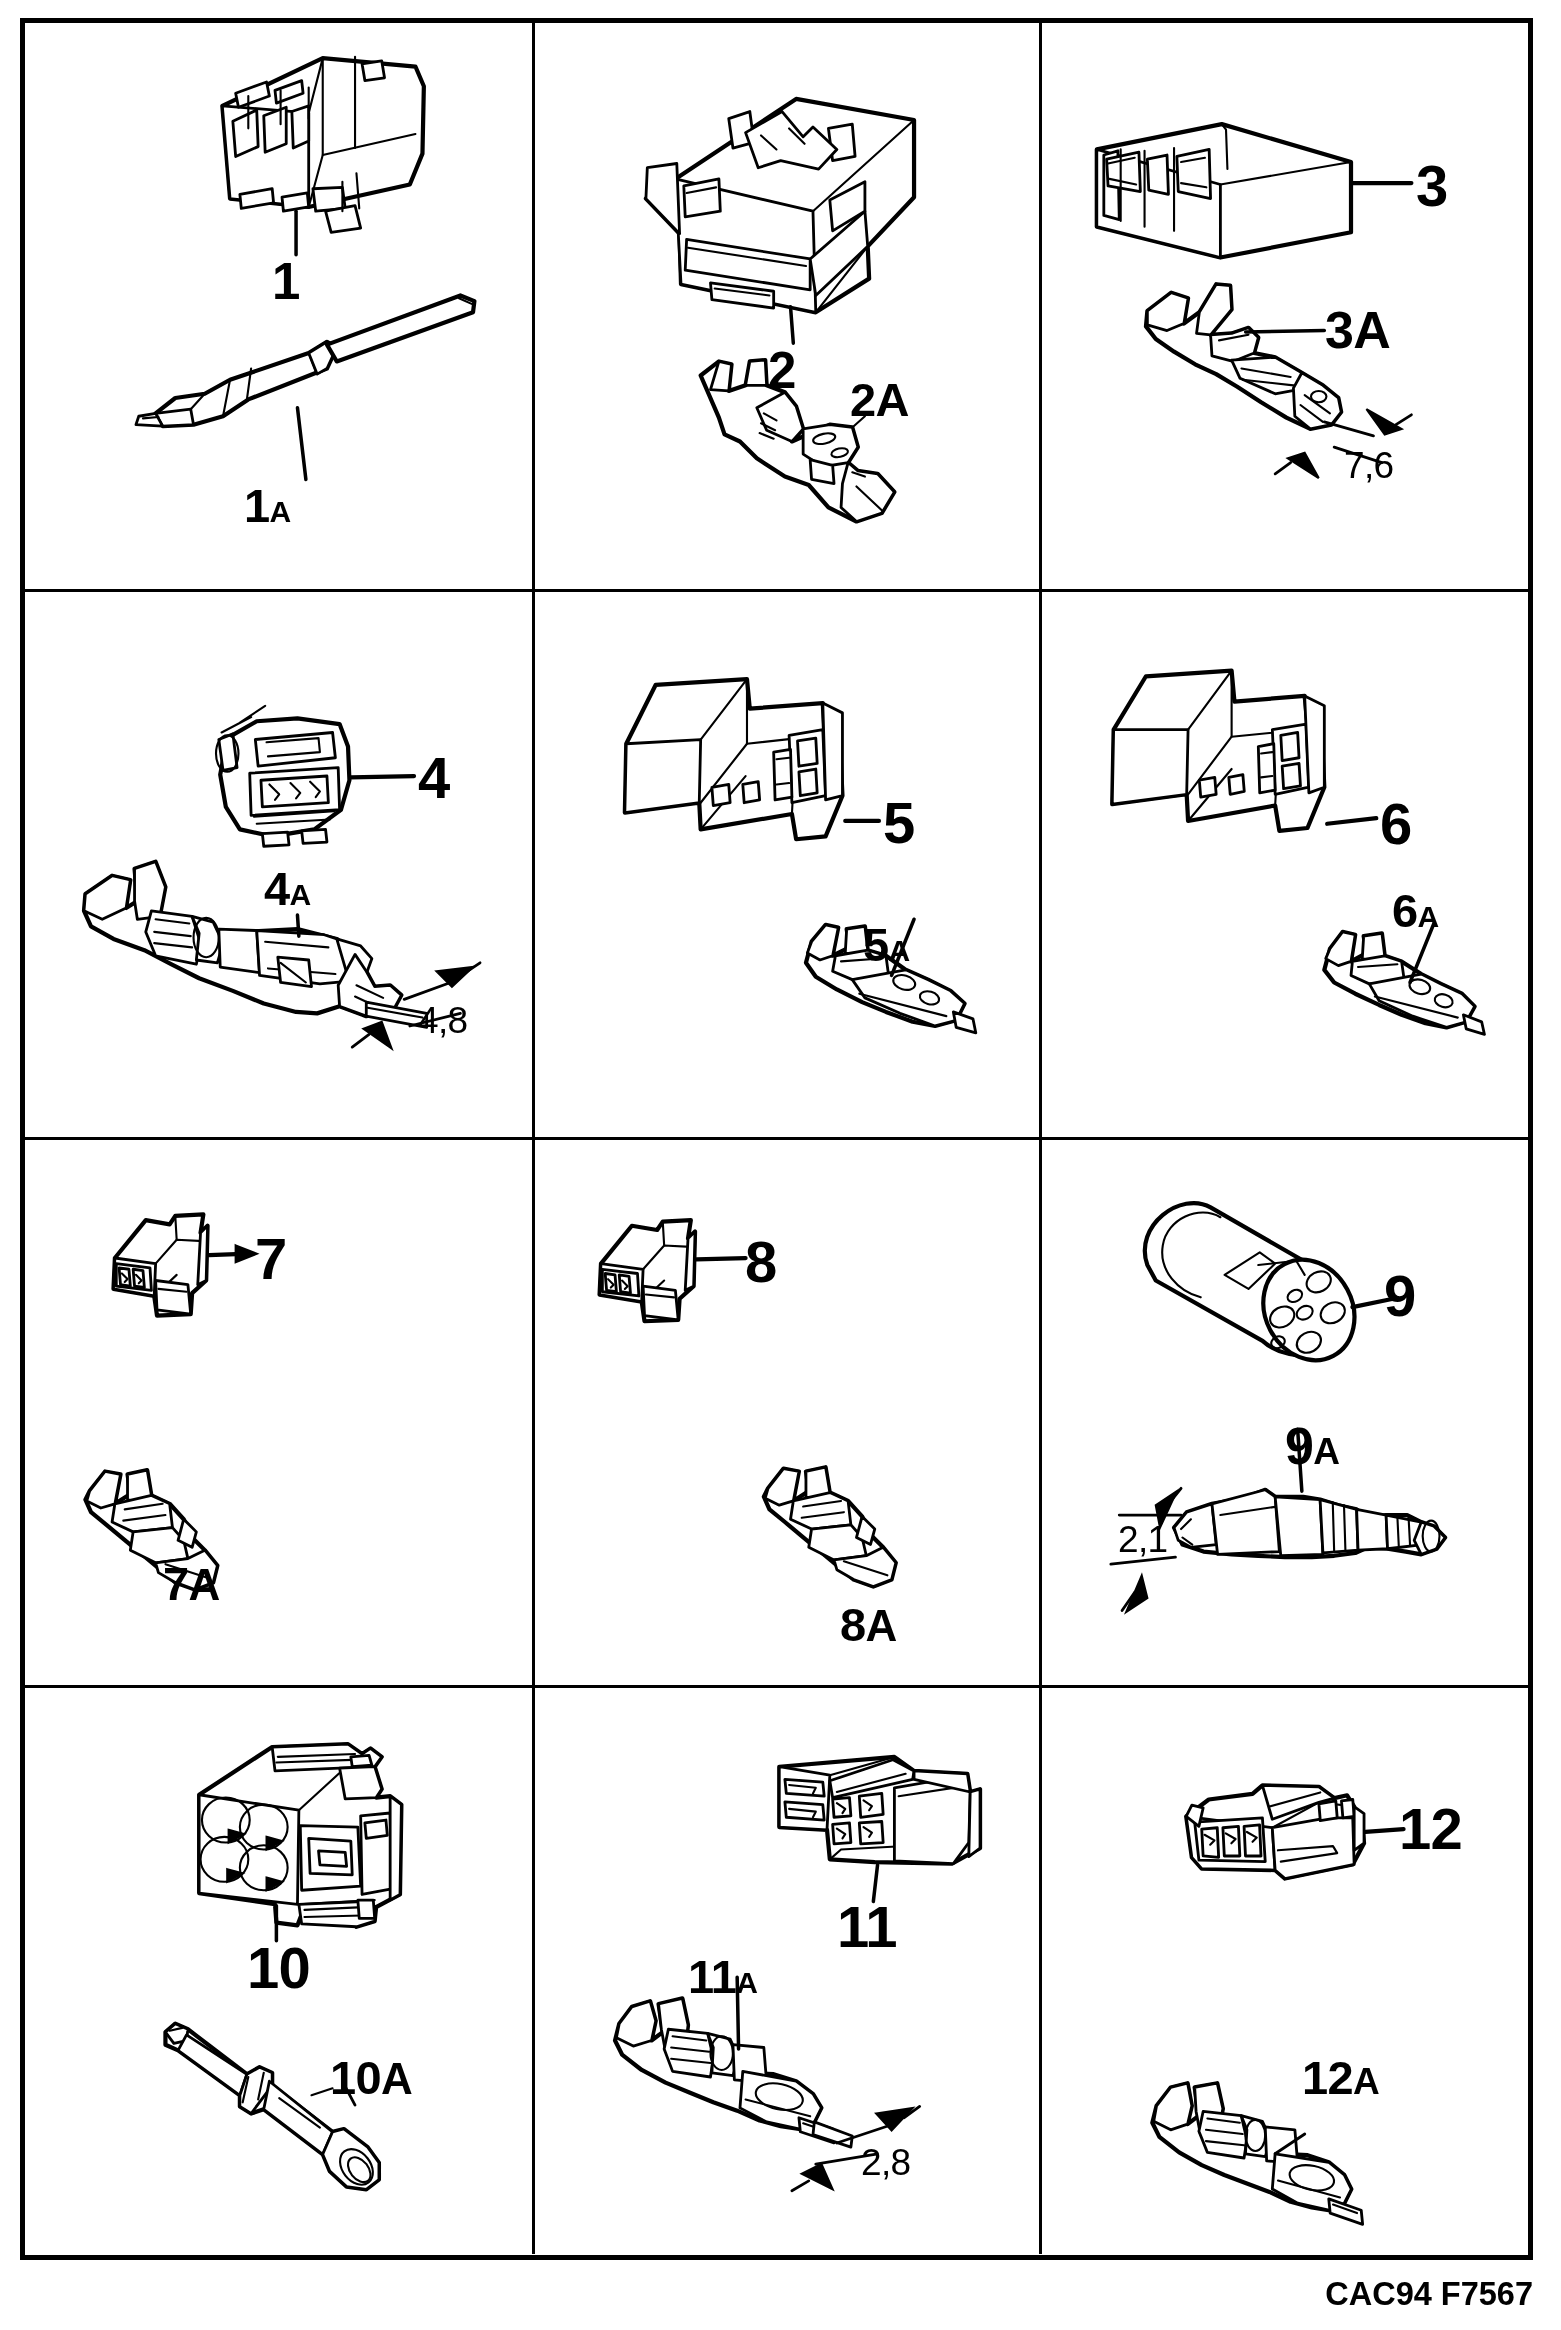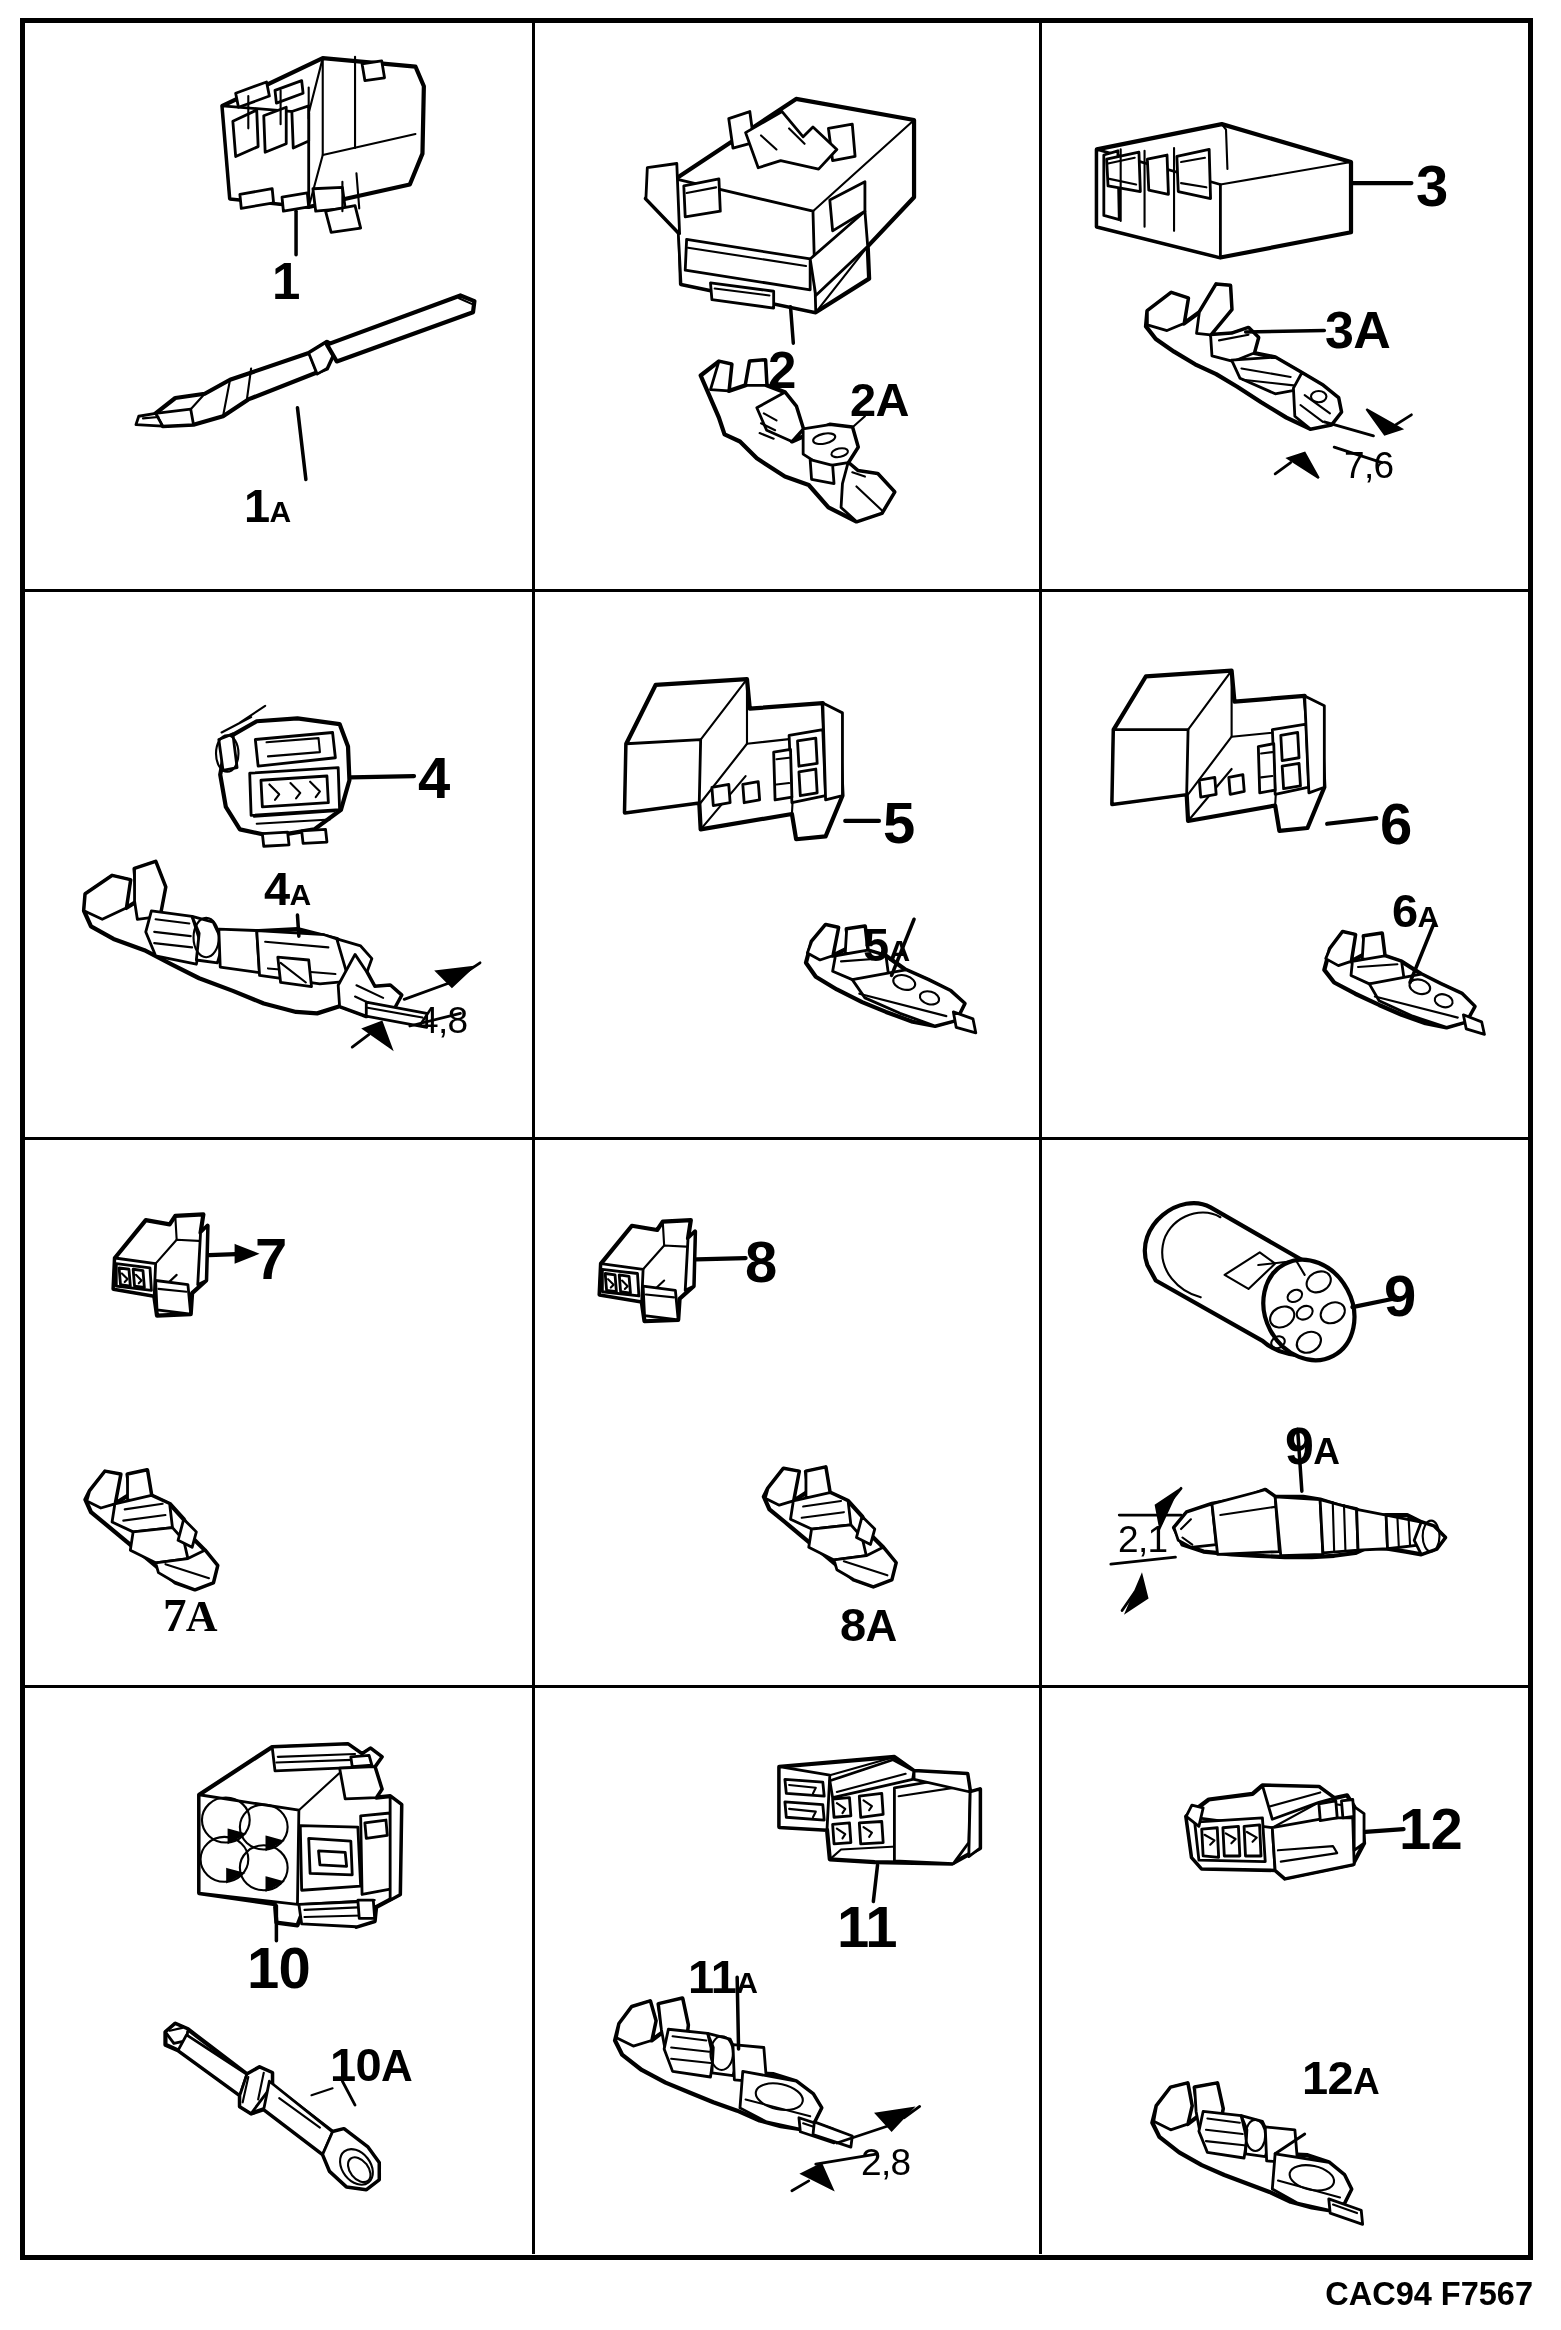--- a/index.html
+++ b/index.html
@@ -370,21 +370,21 @@
         <path class="st-thin" d="M142 526 L196 518 M140 542 L200 534"></path>
         <path class="st" d="M154 558 L210 552 L226 570 L232 596 L186 602 L150 584 Z"></path>
         <path class="st" d="M186 602 L232 596 L256 584 L274 606 L268 630 L242 640 L214 630 L190 616 Z"></path>
         <path class="st-thin" d="M200 604 L262 624"></path>
         <path class="st" d="M226 540 L244 558 L238 580 L218 570 Z"></path>
 
         <path class="st-thin" d="M262 164 L310 162" style="stroke-width:6"></path>
         <path class="st-fill" d="M300 150 L330 162 L300 174 Z"></path>
       </svg>
       <div class="lbl lbl-num" style="left:230px; top:90px; font-size:58px;">7</div>
-      <div class="lbl lbl-sub" style="left:138px; top:452px;font-family:Liberation Serif, serif;">
+      <div class="lbl lbl-sub" style="left:138px; top:420px;">
         <span>7</span><span class="sfx" style="font-size:44px;">A</span>
       </div>
     </div>
 
     <div class="cell">
       <svg class="art" viewBox="0 0 718 776">
 
         <path class="st-thick" d="M94 176 L138 122 L174 128 L182 116 L222 114 L218 140 L228 130 L226 208 L206 226 L204 256 L156 258 L152 230 L92 220 Z"></path>
         <path class="st" d="M94 176 L92 220 L152 230 L154 184 Z"></path>
         <path class="st-thin" d="M154 184 L184 150 L222 152"></path>
@@ -504,21 +504,21 @@
         <path class="st" d="M438 630 L454 626 L488 652 L504 674 L504 698 L486 712 L458 708 L434 686 L424 662 Z"></path>
         <ellipse class="st-thin" cx="472" cy="680" rx="20" ry="28" transform="rotate(-38 472 680)"></ellipse>
         <ellipse class="st-thin" cx="476" cy="684" rx="13" ry="20" transform="rotate(-38 476 684)"></ellipse>
         <path class="st-thin" d="M408 578 L438 568"></path>
 
         <path class="st-thin" d="M358 308 L358 358" style="stroke-width:5"></path>
 
         <path class="st-thin" d="M452 558 L470 592" style="stroke-width:4"></path>
       </svg>
       <div class="lbl lbl-num" style="left:222px; top:251px; font-size:58px;">10</div>
-      <div class="lbl lbl-sub" style="left:305px; top:353px;text-align:right;">
+      <div class="lbl lbl-sub" style="left:305px; top:366px;text-align:right;">
         <span>10</span><span class="sfx" style="font-size:44px;">A</span>
       </div>
     </div>
 
     <div class="cell row-last">
       <svg class="art" viewBox="0 0 718 802">
 
         <path class="st-thick" d="M348 110 L512 96 L540 116 L616 120 L620 146 L634 142 L634 226 L594 248 L484 246 L420 242 L416 200 L348 196 Z"></path>
         <path class="st" d="M348 110 L348 196 L416 200 L420 122 Z"></path>
         <path class="st-thin" d="M420 122 L512 96"></path>

